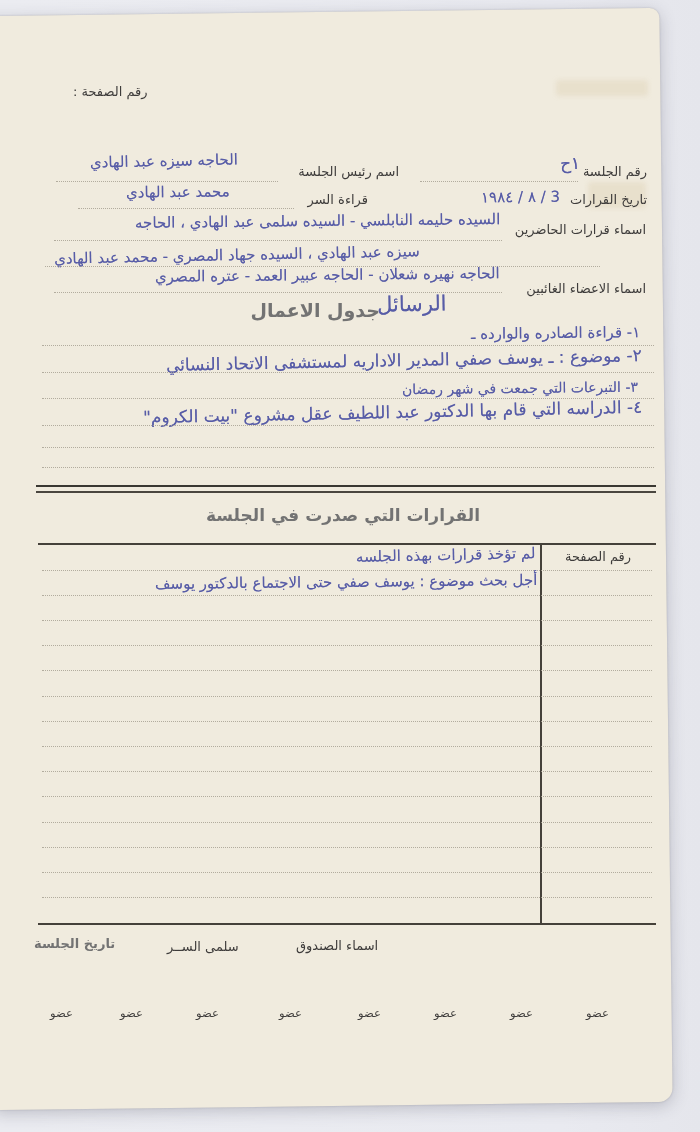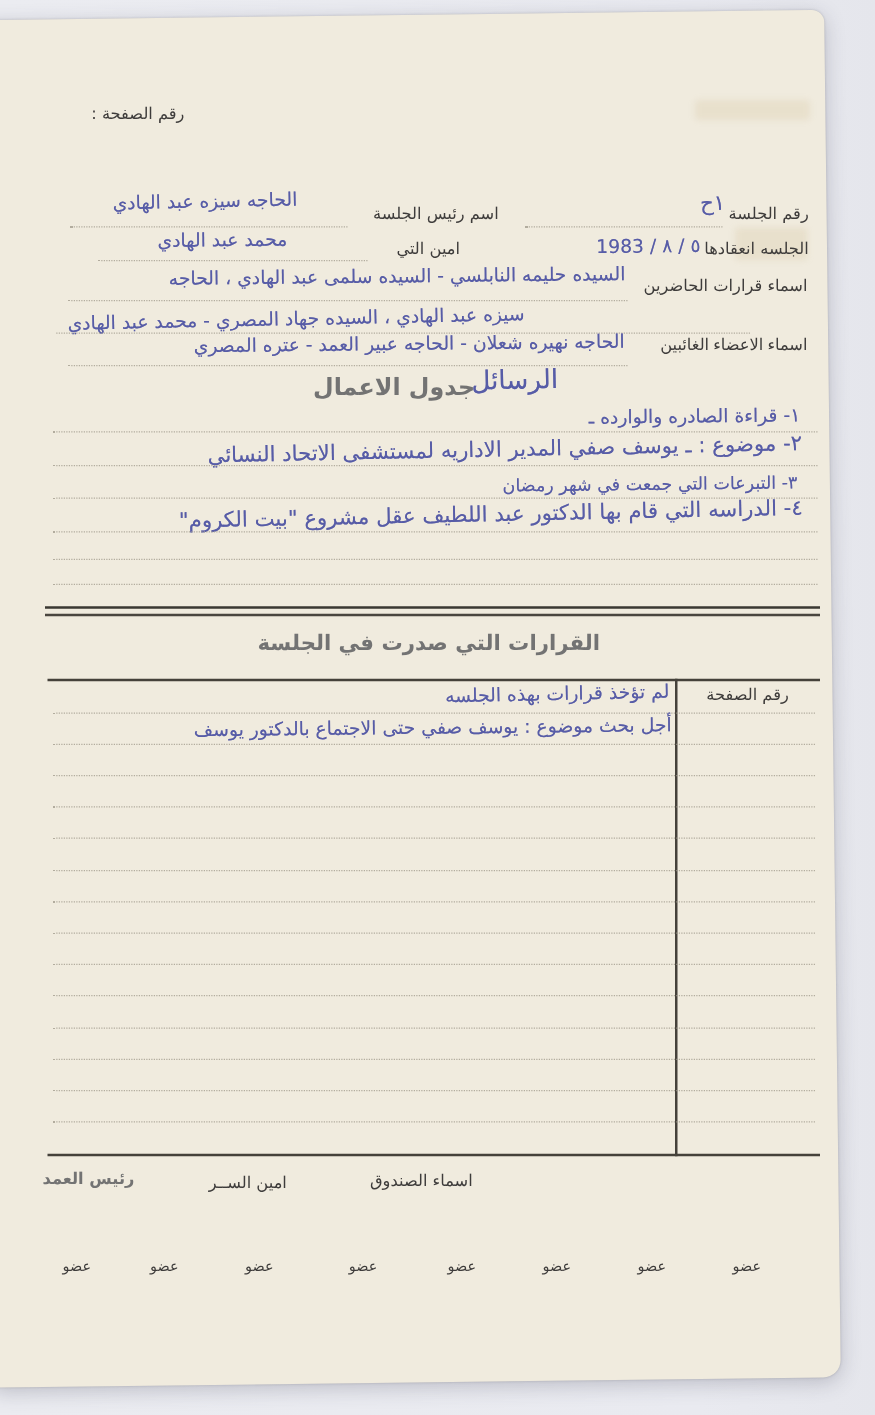--- a/index.html
+++ b/index.html
@@ -37,38 +37,38 @@
 <div class="ghost" style="left:588px;top:182px;width:58px;height:26px;"></div>
 
 <div class="content">
 
   <div class="abs print" style="left:73px;top:84px;">رقم الصفحة :</div>
 
   <div class="abs print" style="right:53px;top:164px;">رقم الجلسة</div>
   <div class="abs hw tilt1" style="right:120px;top:153px;font-size:17px;">١ح</div>
   <div class="dotted" style="left:420px;top:181px;width:158px;"></div>
 
-  <div class="abs print" style="right:53px;top:192px;">الجلسه انعقادها</div>
-  <div class="abs hw tilt2" style="right:140px;top:188px;font-size:15px;">٥ / ٨ / 1983</div>
+  <div class="abs print" style="right:53px;top:192px;">تاريخ القرارات</div>
+  <div class="abs hw tilt2" style="right:140px;top:188px;font-size:15px;">3 / ٨ / ١٩٨٤</div>
 
   <div class="abs print" style="right:301px;top:164px;">اسم رئيس الجلسة</div>
   <div class="abs hw tilt1" style="right:462px;top:152px;">الحاجه سيزه عبد الهادي</div>
   <div class="dotted" style="left:56px;top:181px;width:222px;"></div>
 
-  <div class="abs print" style="right:332px;top:192px;">امين التي</div>
+  <div class="abs print" style="right:332px;top:192px;">قراءة السر</div>
   <div class="abs hw tilt2" style="right:470px;top:183px;">محمد عبد الهادي</div>
   <div class="dotted" style="left:78px;top:208px;width:216px;"></div>
 
   <div class="abs print" style="right:54px;top:222px;">اسماء قرارات الحاضرين</div>
   <div class="abs hw tilt2" style="right:200px;top:212px;">السيده حليمه النابلسي - السيده سلمى عبد الهادي ، الحاجه</div>
   <div class="dotted" style="left:54px;top:240px;width:448px;"></div>
   <div class="abs hw tilt1" style="right:280px;top:246px;">سيزه عبد الهادي ، السيده جهاد المصري - محمد عبد الهادي</div>
   <div class="dotted" style="left:45px;top:266px;width:555px;"></div>
 
-  <div class="abs print" style="right:54px;top:268px;font-family:Liberation Serif, serif;">اسماء الاعضاء الغائبين</div>
+  <div class="abs print" style="right:54px;top:281px;">اسماء الاعضاء الغائبين</div>
   <div class="abs hw tilt2" style="right:200px;top:266px;">الحاجه نهيره شعلان - الحاجه عبير العمد - عتره المصري</div>
   <div class="dotted" style="left:54px;top:292px;width:448px;"></div>
 
   <div class="abs hw tilt1" style="right:253px;top:292px;font-size:21px;">الرسائل</div>
   <div class="abs print-bold" style="right:320px;top:299px;font-size:19px;letter-spacing:1px;">جدول الاعمال</div>
 
   <div class="abs hw tilt2" style="right:60px;top:324px;font-size:15px;">١- قراءة الصادره والوارده ـ</div>
   <div class="abs hw tilt1" style="right:58px;top:350px;font-size:17px;">٢- موضوع : ـ يوسف صفي المدير الاداريه لمستشفى الاتحاد النسائي</div>
   <div class="abs hw tilt2" style="right:62px;top:380px;font-size:14px;">٣- التبرعات التي جمعت في شهر رمضان</div>
   <div class="abs hw tilt1" style="right:58px;top:402px;font-size:17px;">٤- الدراسه التي قام بها الدكتور عبد اللطيف عقل مشروع "بيت الكروم"</div>
@@ -101,22 +101,22 @@
   <div class="dotted" style="left:42px;top:822px;width:610px;"></div>
   <div class="dotted" style="left:42px;top:847px;width:610px;"></div>
   <div class="dotted" style="left:42px;top:872px;width:610px;"></div>
   <div class="dotted" style="left:42px;top:897px;width:610px;"></div>
   <div class="tborder-h" style="left:38px;top:923px;width:618px;height:1.6px;"></div>
 
   <div class="abs hw tilt1" style="right:165px;top:546px;font-size:15px;">لم تؤخذ قرارات بهذه الجلسه</div>
   <div class="abs hw tilt2" style="right:163px;top:573px;font-size:15px;">أجل بحث موضوع : يوسف صفي حتى الاجتماع بالدكتور يوسف</div>
 
   <div class="abs print" style="left:296px;top:938px;font-size:13px;">اسماء الصندوق</div>
-  <div class="abs print" style="left:167px;top:939px;font-size:13px;">امين الســر</div>
-  <div class="abs print-bold" style="left:34px;top:936px;font-size:13px;">رئيس العمد</div>
+  <div class="abs print" style="left:167px;top:939px;font-size:13px;">سلمى الســر</div>
+  <div class="abs print-bold" style="left:34px;top:936px;font-size:13px;">تاريخ الجلسة</div>
 
   <div class="abs print" style="left:586px;top:1006px;font-size:11.5px;">عضو</div>
   <div class="abs print" style="left:510px;top:1006px;font-size:11.5px;">عضو</div>
   <div class="abs print" style="left:434px;top:1006px;font-size:11.5px;">عضو</div>
   <div class="abs print" style="left:358px;top:1006px;font-size:11.5px;">عضو</div>
   <div class="abs print" style="left:279px;top:1006px;font-size:11.5px;">عضو</div>
   <div class="abs print" style="left:196px;top:1006px;font-size:11.5px;">عضو</div>
   <div class="abs print" style="left:120px;top:1006px;font-size:11.5px;">عضو</div>
   <div class="abs print" style="left:50px;top:1006px;font-size:11.5px;">عضو</div>
 

